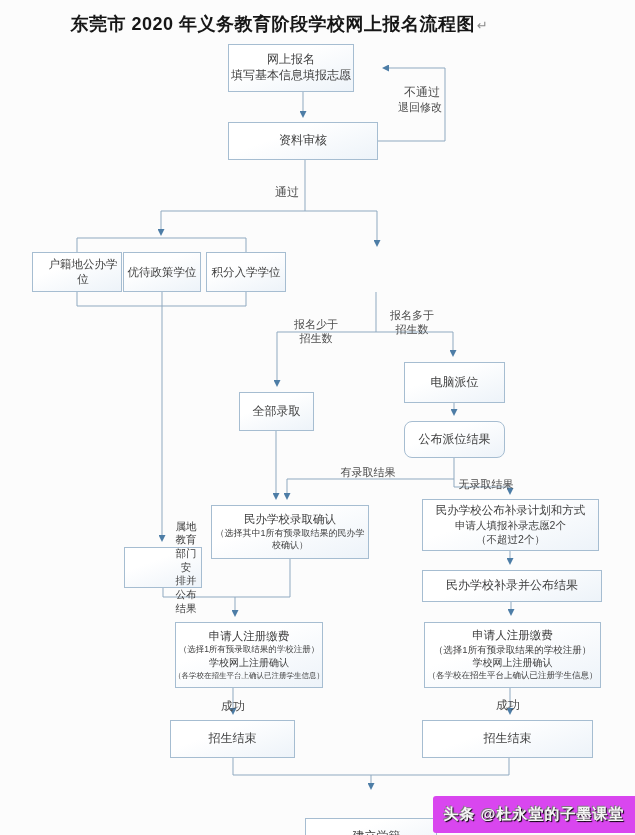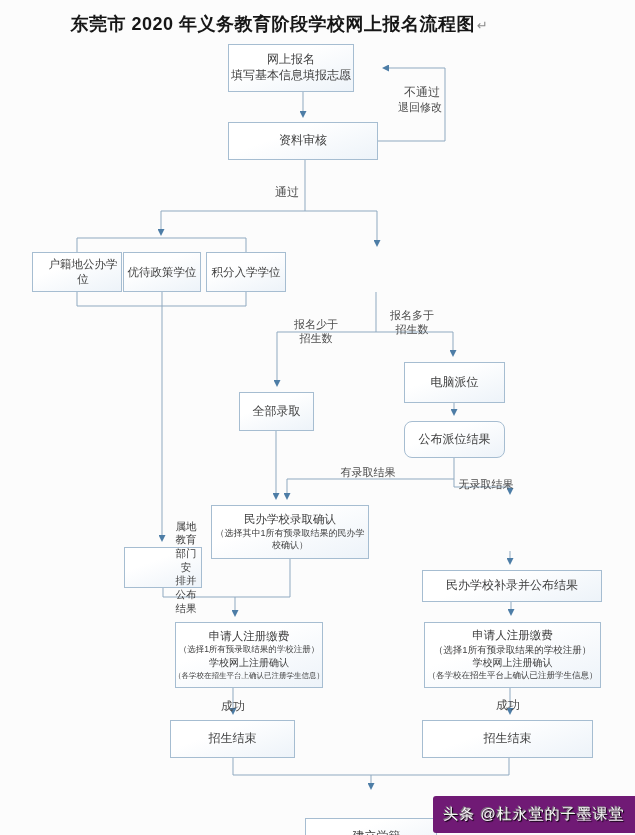--- a/index.html
+++ b/index.html
@@ -20,22 +20,22 @@
   .node .l95 { font-size:9.5px; line-height:1.4; }
   .node .l10 { font-size:10px;  line-height:1.4; }
   .node .l105{ font-size:10.5px;line-height:1.4; }
   .node .l75 { font-size:7.5px; line-height:1.5; white-space:nowrap; }
   .fs115 { font-size:11.5px; }
   .fs105 { font-size:10.5px; }
   .elabel { position:absolute; color:#4c4c4c; font-size:12px; text-align:center;
             white-space:pre-line; line-height:14px; }
   .e11 { font-size:11px; }
   .watermark { position:absolute; left:433px; top:796px; width:202px; height:37px;
-               background:#701a75; color:#f5f5f5; display:flex; align-items:center;
-               justify-content:center; font-size:15px; font-weight:normal; letter-spacing:1px;
+               background:#d946ef; color:#f5f5f5; display:flex; align-items:center;
+               justify-content:center; font-size:15px; font-weight:bold; letter-spacing:1px;
                border-radius:3px 0 0 3px;
                text-shadow:-1px -1px 0 #7d7d7d, 1px 1px 1px #000; }
 </style>
 </head>
 <body>
 
 <div id="stage">
 
   <div class="title"><span>东莞市 2020 年义务教育阶段学校网上报名流程图</span><span class="mark">↵</span></div>
 
@@ -88,20 +88,25 @@
 
   <div class="node" style="left:211px;top:505px;width:158px;height:54px;">
     <span class="l1">民办学校录取确认</span>
     <span class="l2s">（选择其中1所有预录取结果的民办学</span>
     <span class="l2s">校确认）</span>
   </div>
 
   <div class="node fs105" style="left:124px;top:547px;width:78px;height:41px;padding-left:46px;">属地教育部门安
 排并公布结果</div>
 
+  <div class="node" style="left:422px;top:499px;width:177px;height:52px;">
+    <span class="l1">民办学校公布补录计划和方式</span>
+    <span class="l105">申请人填报补录志愿2个</span>
+    <span class="l105">（不超过2个）</span>
+  </div>
 
   <div class="node" style="left:422px;top:570px;width:180px;height:32px;">民办学校补录并公布结果</div>
 
   <div class="node" style="left:175px;top:622px;width:148px;height:66px;">
     <span class="l1">申请人注册缴费</span>
     <span class="l85">（选择1所有预录取结果的学校注册）</span>
     <span class="l10">学校网上注册确认</span>
     <span class="l75">（各学校在招生平台上确认已注册学生信息）</span>
   </div>
 

